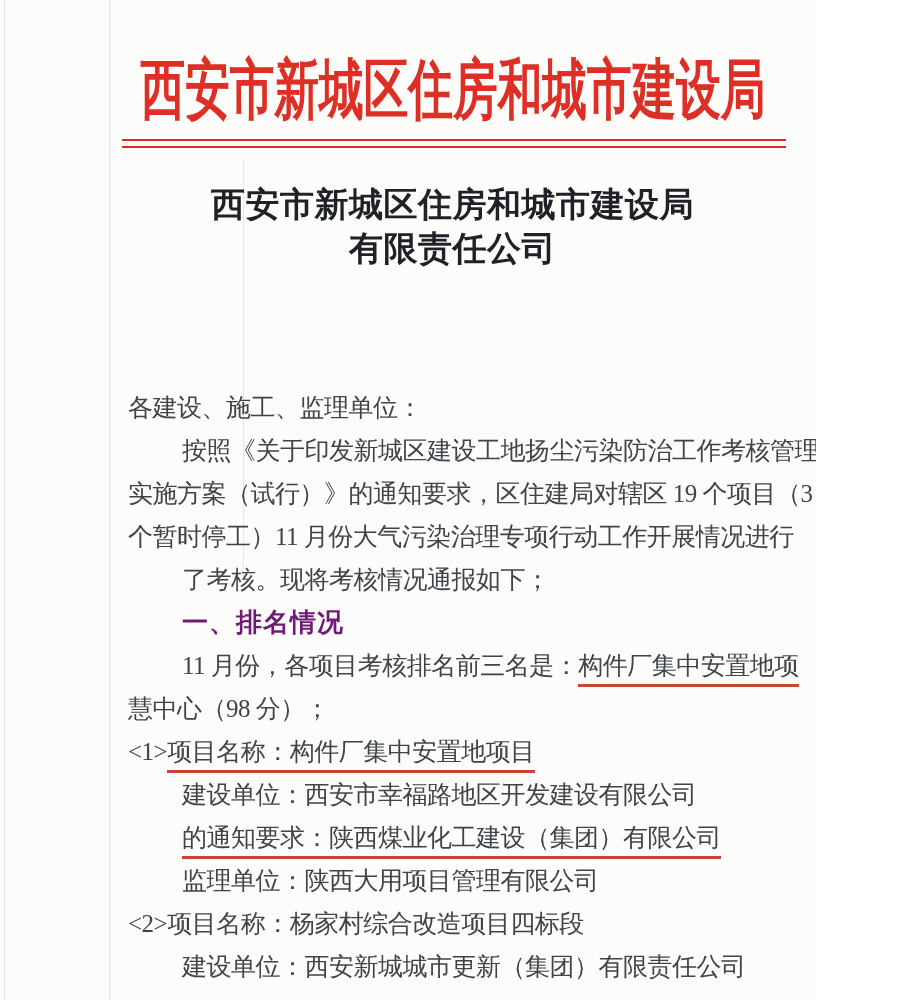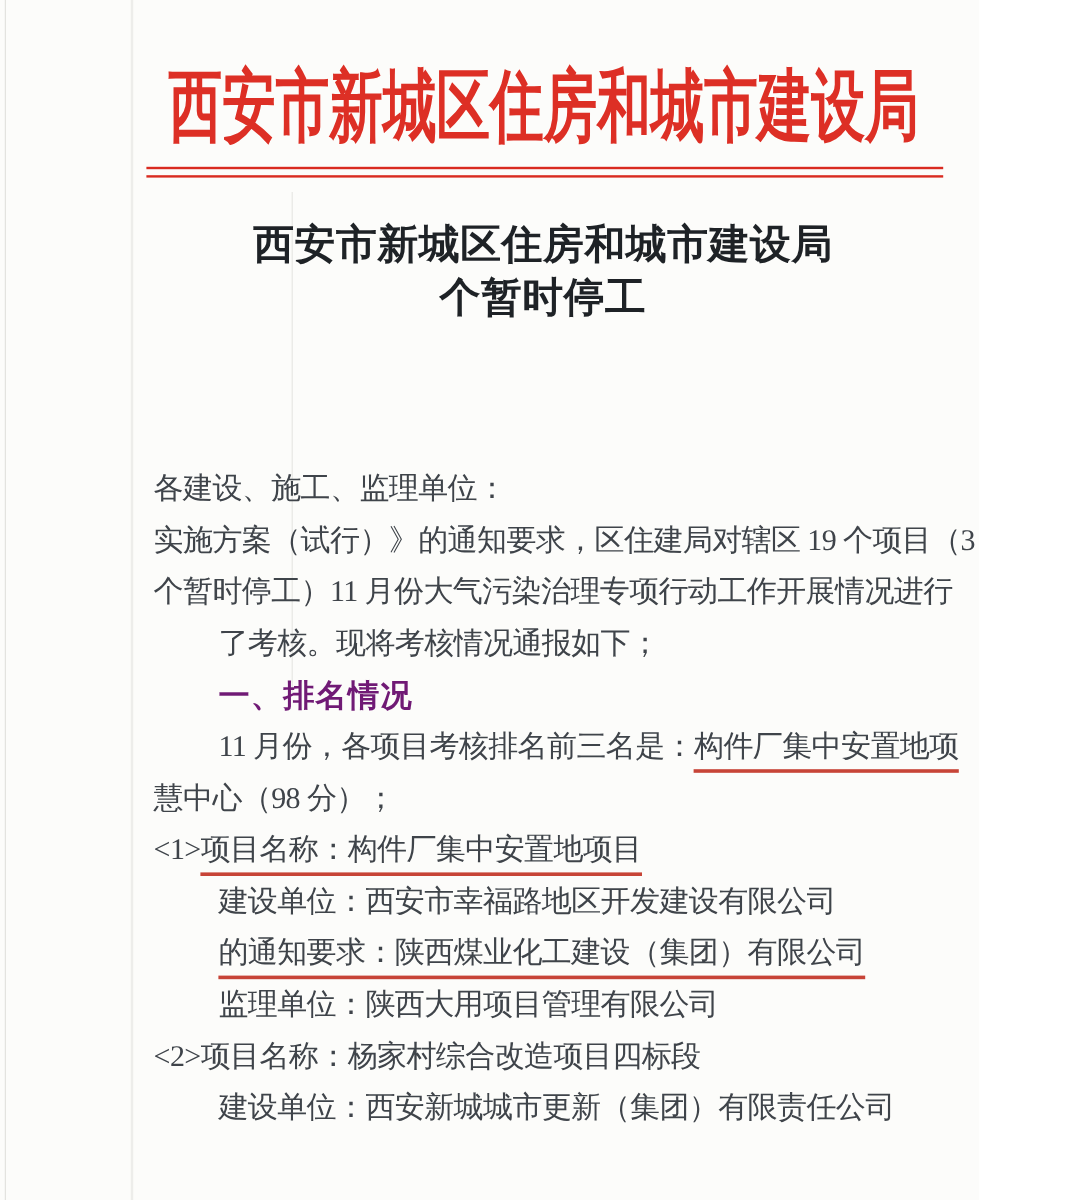--- a/index.html
+++ b/index.html
@@ -109,25 +109,26 @@
   <div class="streak streak-3"></div>
 
   <div class="red-header">
     <span class="stretch">西安市新城区住房和城市建设局</span>
   </div>
 
   <div class="red-rule"></div>
 
   <div class="doc-title">
     <div>西安市新城区住房和城市建设局</div>
-    <div>个暂时停工</div>
+    <div>有限责任公司</div>
   </div>
 
   <div class="doc-body">
       <div class="line"><span>各建设、施工、监理单位：</span></div>
+      <div class="line indent"><span>按照《关于印发新城区建设工地扬尘污染防治工作考核管理</span></div>
       <div class="line"><span>实施方案（试行）》的通知要求，区住建局对辖区 19 个项目（3</span></div>
       <div class="line"><span>个暂时停工）11 月份大气污染治理专项行动工作开展情况进行</span></div>
       <div class="line indent"><span>了考核。现将考核情况通报如下；</span></div>
       <div class="line indent"><span class="seg-b">一、排名情况</span></div>
       <div class="line indent"><span>11 月份，各项目考核排名前三名是：</span><span class="seg-u">构件厂集中安置地项</span></div>
       <div class="line"><span>慧中心（98 分）；</span></div>
       <div class="line"><span>&lt;1&gt;</span><span class="seg-u">项目名称：构件厂集中安置地项目</span></div>
       <div class="line indent"><span>建设单位：西安市幸福路地区开发建设有限公司</span></div>
       <div class="line indent"><span class="seg-u">的通知要求：陕西煤业化工建设（集团）有限公司</span></div>
       <div class="line indent"><span>监理单位：陕西大用项目管理有限公司</span></div>

